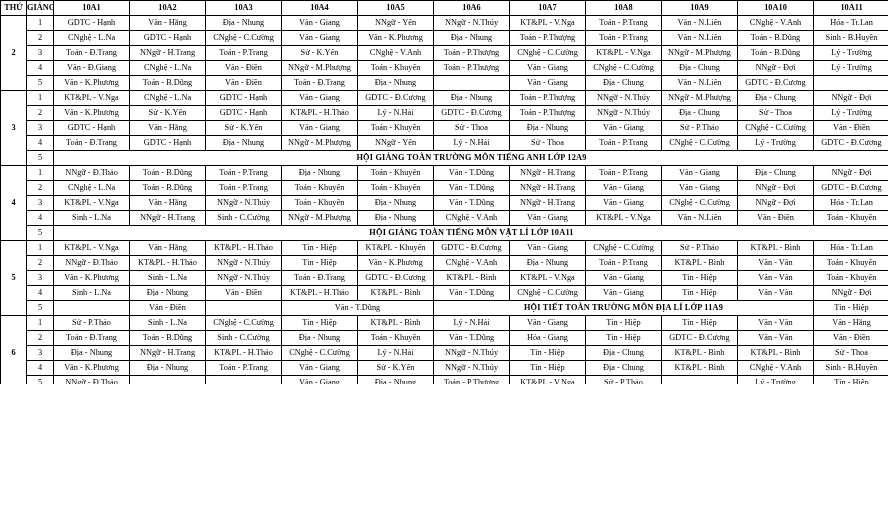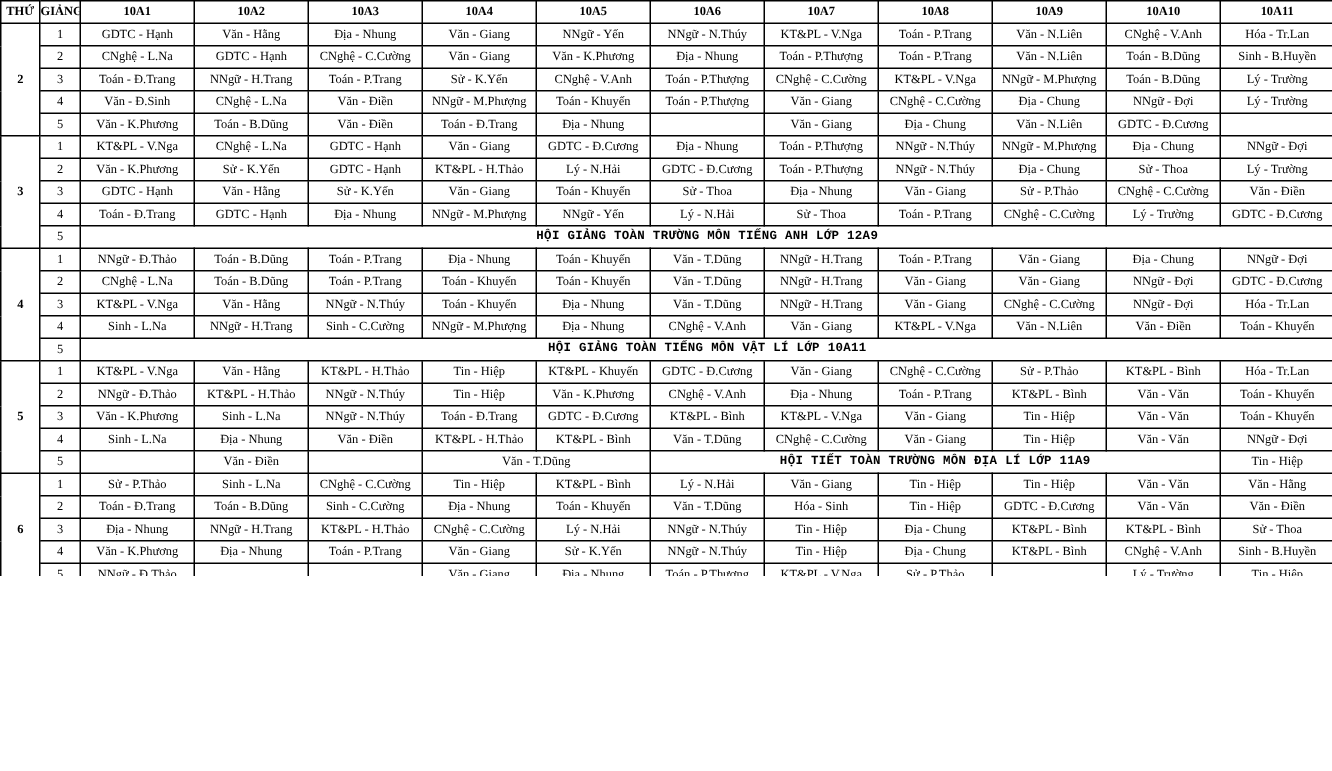--- a/index.html
+++ b/index.html
@@ -18,21 +18,21 @@
     white-space:nowrap;
   }
   th.hdr{font-weight:bold;font-size:9px;height:15px;}
   td.daycell{
     font-weight:bold;
     font-size:25px;
     width:26px;
     font-family:"Liberation Serif", serif;
   }
   td.tiet{width:27px;font-size:8px;}
-  td.banner{font-weight:bold;font-size:9px;letter-spacing:0.2px;font-family:Liberation Mono, monospace;}
+  td.banner{font-weight:bold;font-size:9px;letter-spacing:0.2px;}
   col.c-thu{width:26px;}
   col.c-tiet{width:27px;}
   col.c-cls{width:76px;}
 </style>
 </head>
 <body>
 
 <div id="sheet">
   <table class="tt">
     <colgroup>
@@ -106,21 +106,21 @@
           <td>CNghệ - V.Anh</td>
           <td>Toán - P.Thượng</td>
           <td>CNghệ - C.Cường</td>
           <td>KT&amp;PL - V.Nga</td>
           <td>NNgữ - M.Phượng</td>
           <td>Toán - B.Dũng</td>
           <td>Lý - Trường</td>
         </tr>
         <tr>
           <td class="tiet">4</td>
-          <td>Văn - Đ.Sinh</td>
+          <td>Văn - Đ.Giang</td>
           <td>CNghệ - L.Na</td>
           <td>Văn - Điền</td>
           <td>NNgữ - M.Phượng</td>
           <td>Toán - Khuyến</td>
           <td>Toán - P.Thượng</td>
           <td>Văn - Giang</td>
           <td>CNghệ - C.Cường</td>
           <td>Địa - Chung</td>
           <td>NNgữ - Đợi</td>
           <td>Lý - Trường</td>
@@ -343,21 +343,21 @@
           <td>Văn - Hằng</td>
         </tr>
         <tr>
           <td class="tiet">2</td>
           <td>Toán - Đ.Trang</td>
           <td>Toán - B.Dũng</td>
           <td>Sinh - C.Cường</td>
           <td>Địa - Nhung</td>
           <td>Toán - Khuyến</td>
           <td>Văn - T.Dũng</td>
-          <td>Hóa - Sinh</td>
+          <td>Hóa - Giang</td>
           <td>Tin - Hiệp</td>
           <td>GDTC - Đ.Cương</td>
           <td>Văn - Văn</td>
           <td>Văn - Điền</td>
         </tr>
         <tr>
           <td class="tiet">3</td>
           <td>Địa - Nhung</td>
           <td>NNgữ - H.Trang</td>
           <td>KT&amp;PL - H.Thảo</td>

